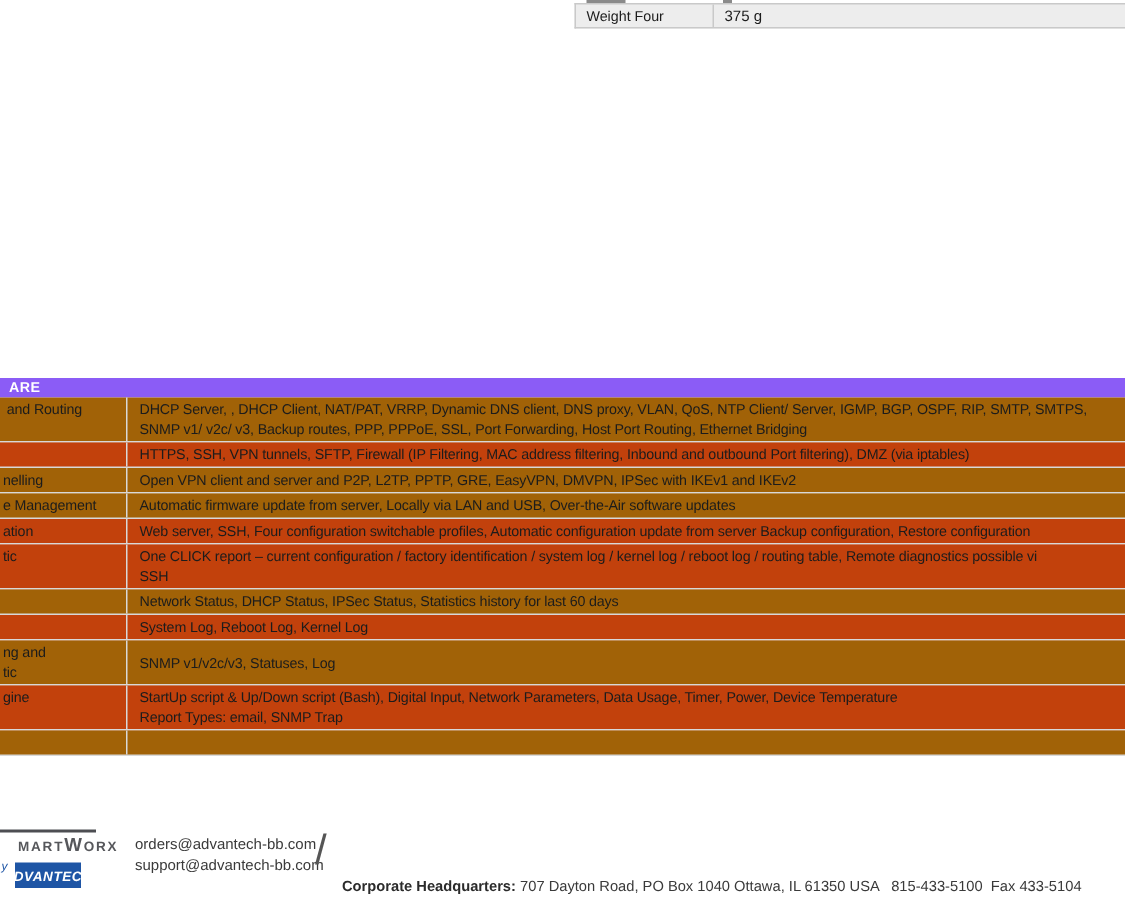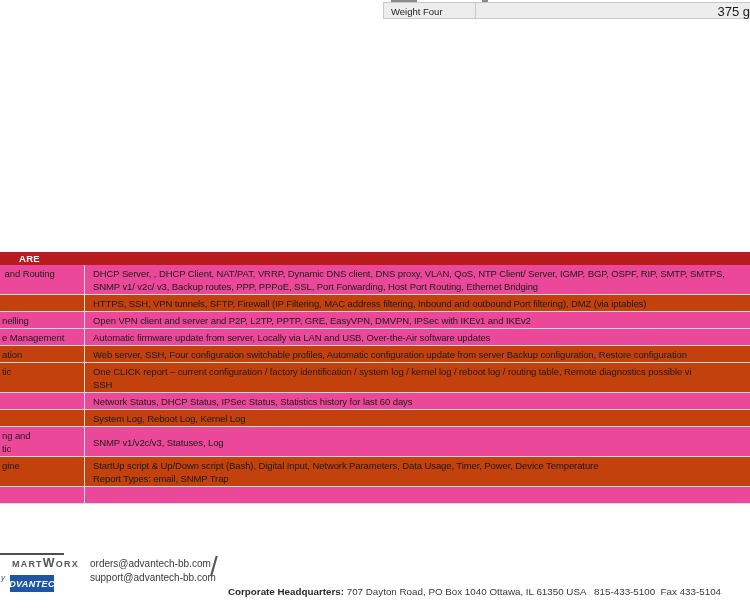--- a/index.html
+++ b/index.html
@@ -8,27 +8,27 @@
 
   
   .mini-table { position:absolute; left:383px; top:0; width:367px; }
   .mini-sliver { position:relative; height:2px; background:#ffffff; }
   .sliver-mark { position:absolute; top:0; height:2px; background:#8a8a8a; }
   .sm1 { left:8px; width:26px; }
   .sm2 { left:99px; width:6px; }
   .mini-row { display:flex; height:17px; background:#ededed;
     border-top:1px solid #c9c9c9; border-bottom:1px solid #c9c9c9; border-left:1px solid #c9c9c9; }
   .mini-label { width:92px; padding:2px 4px 0 7px; border-right:1px solid #c9c9c9; font-size:9.5px; line-height:13px; }
-  .mini-value { flex:1; padding:2px 0 0 7px; font-size:13px; line-height:13px;text-align:right; }
+  .mini-value { flex:1; padding:2px 0 0 7px; font-size:10px; line-height:13px; }
 
   
-  .section-bar { position:absolute; left:0; top:252px; width:750px; height:13px; background:#b91c1c;
-    color:#ffffff; font-weight:bold; font-size:9.5px; line-height:13px; padding-left:19px; letter-spacing:.3px; }
+  .section-bar { position:absolute; left:0; top:252px; width:750px; height:13px; background:#8b5cf6;
+    color:#ffffff; font-weight:bold; font-size:9.5px; line-height:13px; padding-left:6px; letter-spacing:.3px; }
   .sw-table { position:absolute; left:0; top:265px; width:750px; }
-  .t-row { display:flex; background:#ec4899; border-bottom:1px solid #d8d8d8; min-height:17px; }
+  .t-row { display:flex; background:#a16207; border-bottom:1px solid #d8d8d8; min-height:17px; }
   .t-row.alt { background:#c2410c;justify-content:center; }
   .t-label { width:85px; flex:0 0 85px; border-right:1px solid #d8d8d8;
     padding:2px 3px 1px 2px; font-size:9.5px; line-height:13px; letter-spacing:-.1px; white-space:pre; }
   .t-value { flex:1; overflow:hidden; padding:0 0 0 8px;
     display:flex; flex-direction:column; justify-content:center; }
   .t-value > span { display:block; white-space:pre; font-size:9.5px; line-height:13px;
     letter-spacing:-.1px; padding:2px 0 1px 0; }
 
   
   .footer { position:absolute; left:0; top:550px; width:750px; height:58px; }

